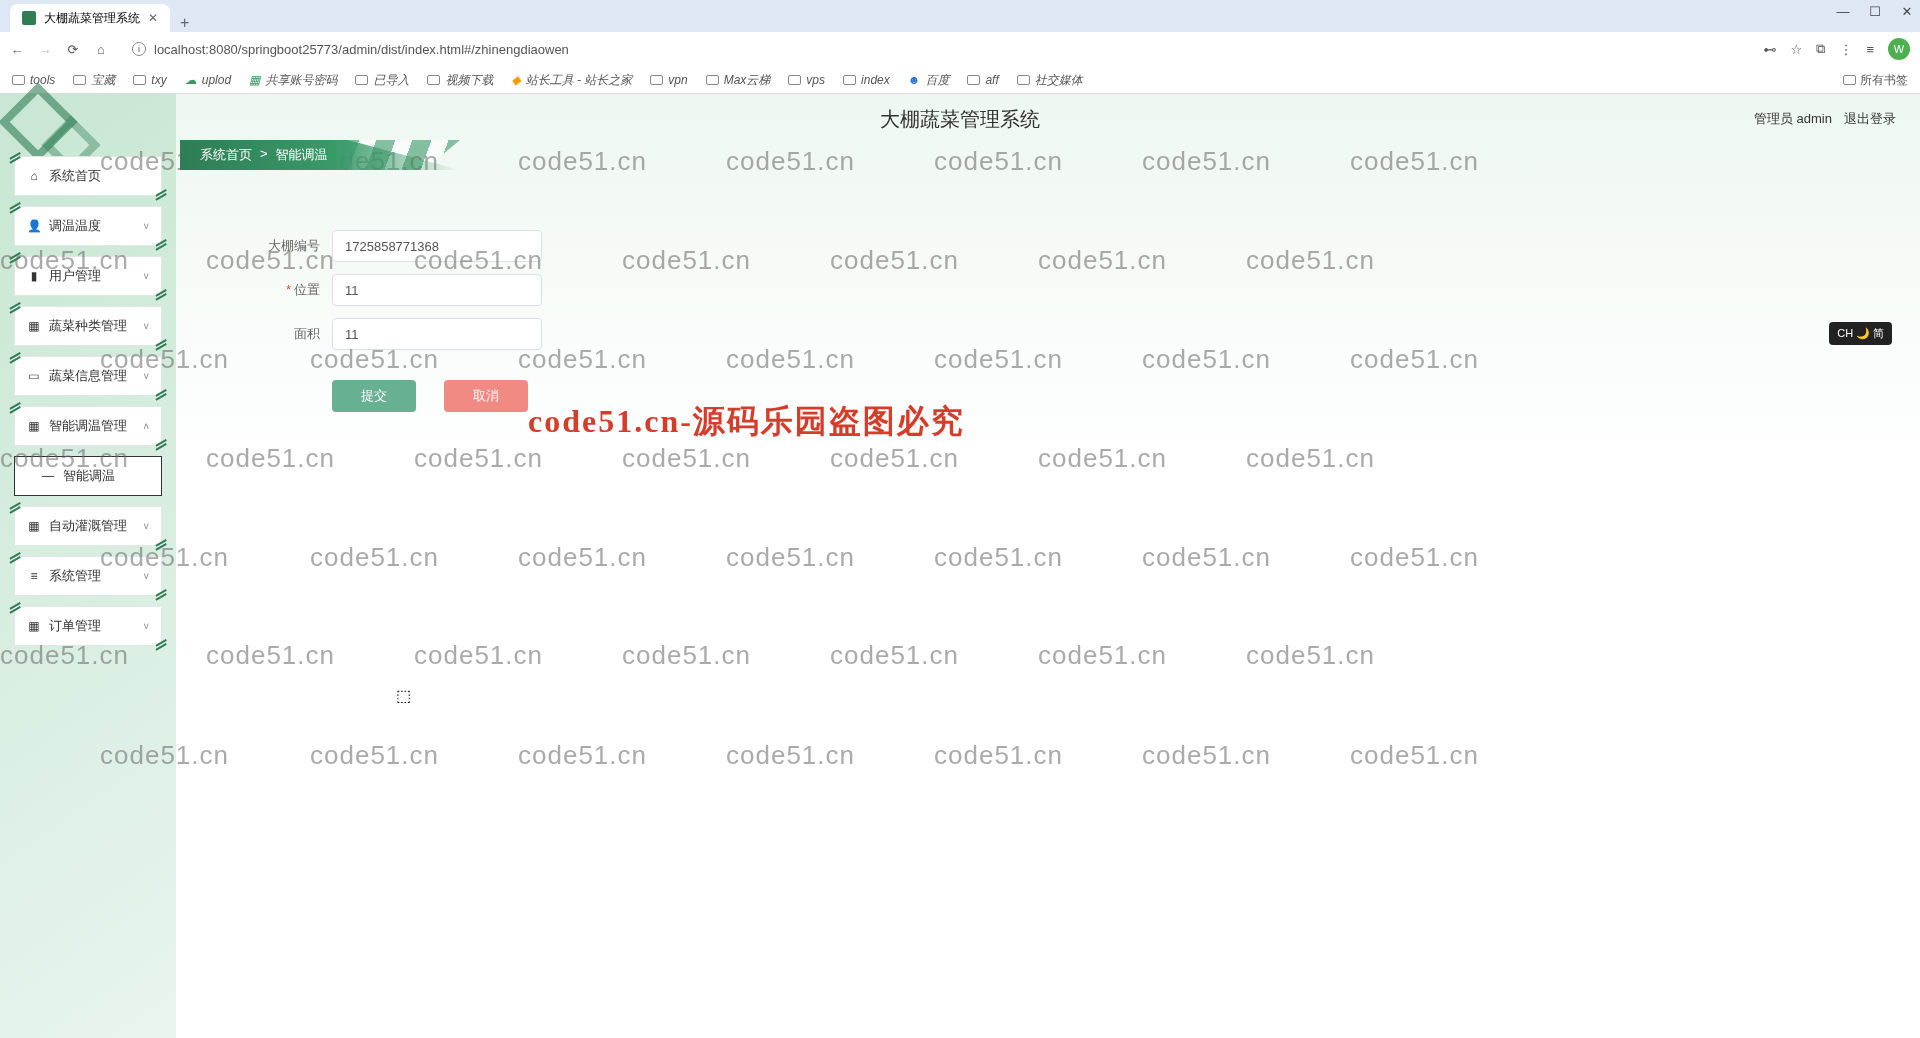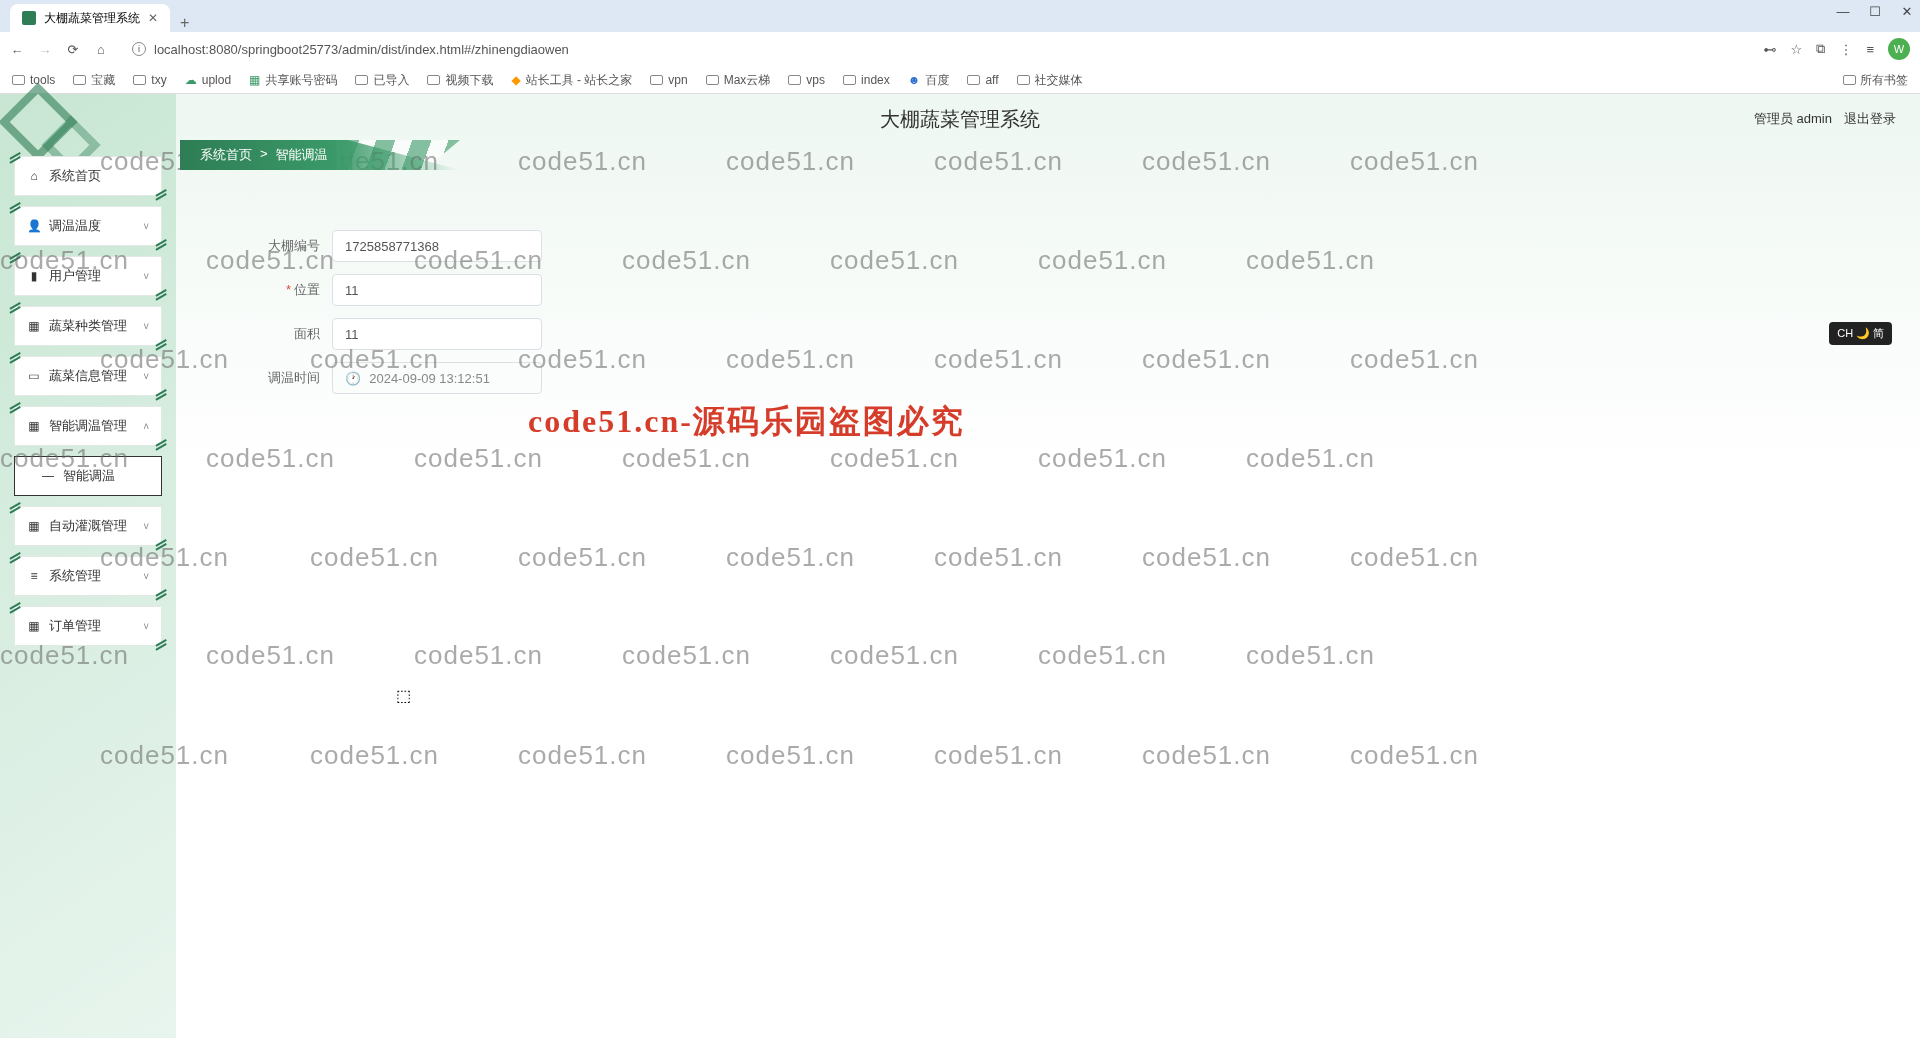--- a/index.html
+++ b/index.html
@@ -17,21 +17,21 @@
 
 .addr-bar { height: 34px; display: flex; align-items: center; padding: 0 10px; gap: 14px; font-size: 13px; color: #555; }
 .addr-bar .nav-btn { cursor: pointer; width: 14px; text-align: center; }
 .url-box { flex: 1; display: flex; align-items: center; gap: 8px; padding: 4px 10px; border-radius: 14px; }
 .url-box .info { width: 14px; height: 14px; border: 1px solid #888; border-radius: 50%; font-size: 9px; text-align: center; line-height: 12px; }
 .addr-right { display: flex; gap: 14px; align-items: center; }
 .addr-right span { cursor: pointer; }
 .profile-badge { width: 22px; height: 22px; background: #4caf50; color: #fff; border-radius: 50%; font-size: 11px; display: flex; align-items: center; justify-content: center; }
 
 .bookmark-bar { height: 28px; display: flex; align-items: center; padding: 0 12px; gap: 18px; font-size: 12px; color: #555; }
-.bookmark-bar .bm-item { display: flex; align-items: center; gap: 5px; cursor: pointer; }
+.bookmark-bar .bm-item { display: flex; align-items: center; gap: 5px; cursor: pointer; font-style: italic; }
 .folder-icon { width: 13px; height: 10px; border: 1px solid #888; border-radius: 2px; display: inline-block; }
 .bm-right { margin-left: auto; display: flex; gap: 4px; align-items: center; }
 
 
 .app { position: absolute; top: 94px; left: 0; right: 0; bottom: 0; background: linear-gradient(180deg,#eef7f1 0%, #fff 40%); }
 
 
 .sidebar-bg { position: absolute; left: 0; top: 0; width: 176px; height: 100%; background: linear-gradient(145deg, #c8e6d3 0%, #e8f5ee 100%); }
 .sidebar-accent { position: absolute; left: -20px; top: -20px; width: 120px; height: 120px; }
 .sidebar-accent::before, .sidebar-accent::after { content: ""; position: absolute; border: 8px solid #2e7d55; transform: rotate(45deg); }
@@ -304,26 +304,23 @@
       <input class="form-input" value="1725858771368" style="">
     </div>
     <div class="form-row">
       <div class="form-label"><span class="req">*</span><span>位置</span></div>
       <input class="form-input" value="11" style="">
     </div>
     <div class="form-row">
       <div class="form-label"><span>面积</span></div>
       <input class="form-input" value="11" style="">
     </div>
-    <div class="form-row">
-      <div class="form-label"><span>调温时间</span></div>
-      <div class="form-input date">
-        <span>🕐</span>
-        <span>2024-09-09 13:12:51</span>
-      </div>
+    <div class="form-buttons">
+      <button class="btn btn-submit">提交</button>
+      <button class="btn btn-cancel">取消</button>
     </div>
   </div>
 </div>
 
 <div class="watermark" style="left:100px; top:146px">code51.cn</div>
 <div class="watermark" style="left:310px; top:146px">code51.cn</div>
 <div class="watermark" style="left:518px; top:146px">code51.cn</div>
 <div class="watermark" style="left:726px; top:146px">code51.cn</div>
 <div class="watermark" style="left:934px; top:146px">code51.cn</div>
 <div class="watermark" style="left:1142px; top:146px">code51.cn</div>

